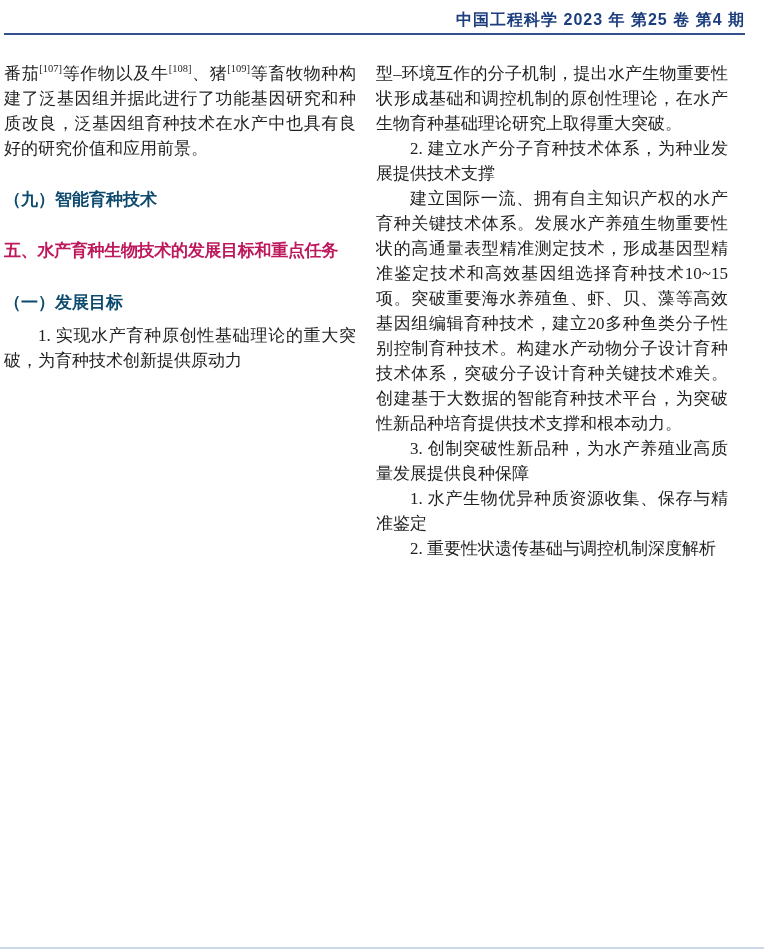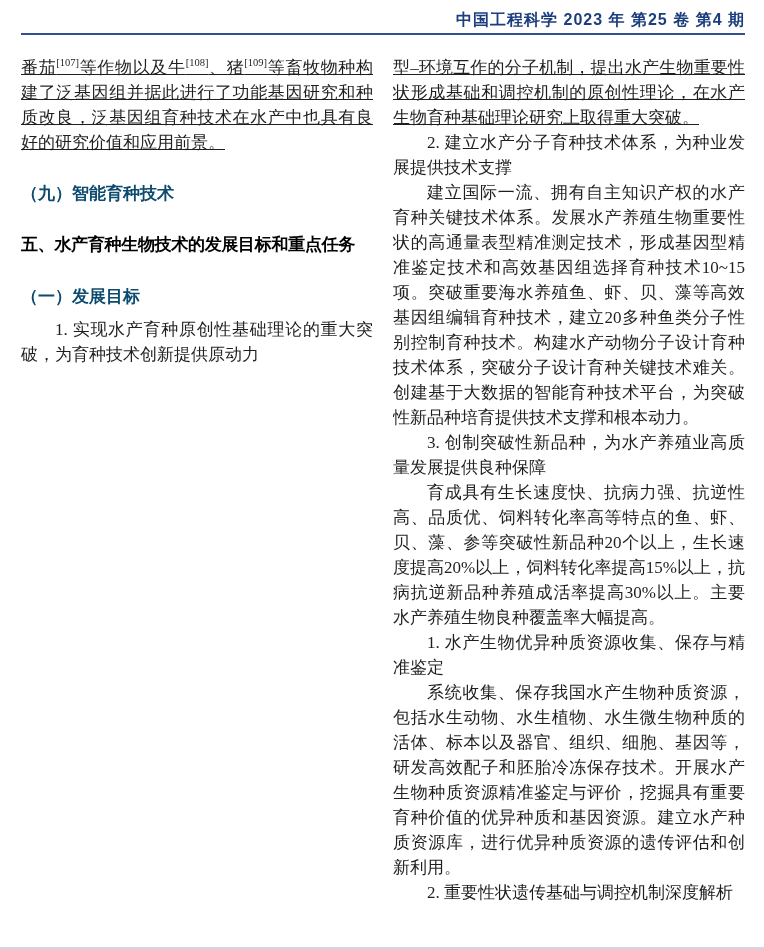--- a/index.html
+++ b/index.html
@@ -10,21 +10,21 @@
   body {
     width: 764px;
     height: 949px;
     overflow: hidden;
   }
   .page {
     position: relative;
     width: 764px;
     height: 949px;
     box-sizing: border-box;
-    padding: 10px 19px 0 21px;
+    padding: 10px 19px 0 4px;
     background: #ffffff;
     border-radius: 19px;
   }
   .journal-header {
     text-align: right;
     font-family: "Liberation Sans", "DejaVu Sans", sans-serif;
     font-weight: 700;
     font-size: 16px;
     line-height: 20px;
     color: #1c3e7e;
@@ -63,25 +63,25 @@
     font-size: 17px;
     line-height: 25px;
     color: #0c4a6e;
   }
   .h2 {
     margin: 26px 0 16px 0;
     font-family: "Liberation Sans", "DejaVu Sans", sans-serif;
     font-weight: 700;
     font-size: 17px;
     line-height: 26px;
-    color: #000000;
+    color: #be185d;
     white-space: nowrap;
     letter-spacing: -0.3px;
   }
-  .col > :first-child { margin-top: 4px; text-decoration: underline; }
+  .col > :first-child { margin-top: 10px; }
   sup {
     font-family: "Liberation Serif", "DejaVu Serif", serif;
     font-size: 10.5px;
     line-height: 0;
     vertical-align: super;
   }
   .bottom-rule {
     position: absolute;
     left: 0;
     right: 0;
@@ -103,21 +103,19 @@
         <h3 class="h3">（九）智能育种技术</h3>
         <h2 class="h2">五、水产育种生物技术的发展目标和重点任务</h2>
         <h3 class="h3">（一）发展目标</h3>
         <p class="p">1. 实现水产育种原创性基础理论的重大突破，为育种技术创新提供原动力</p>
       </div>
     <div class="col" id="col-right">
         <p class="p-cont">型–环境互作的分子机制，提出水产生物重要性状形成基础和调控机制的原创性理论，在水产生物育种基础理论研究上取得重大突破。</p>
         <p class="p">2. 建立水产分子育种技术体系，为种业发展提供技术支撑</p>
         <p class="p">建立国际一流、拥有自主知识产权的水产育种关键技术体系。发展水产养殖生物重要性状的高通量表型精准测定技术，形成基因型精准鉴定技术和高效基因组选择育种技术10~15项。突破重要海水养殖鱼、虾、贝、藻等高效基因组编辑育种技术，建立20多种鱼类分子性别控制育种技术。构建水产动物分子设计育种技术体系，突破分子设计育种关键技术难关。创建基于大数据的智能育种技术平台，为突破性新品种培育提供技术支撑和根本动力。</p>
         <p class="p">3. 创制突破性新品种，为水产养殖业高质量发展提供良种保障</p>
-        <p class="p">育成具有生长速度快、抗病力强、抗逆性高、品质优、饲料转化率高等特点的鱼、虾、贝、藻、参等突破性新品种20个以上，生长速度提高20%以上，饲料转化率提高15%以上，抗病抗逆新品种养殖成活率提高30%以上。主要水产养殖生物良种覆盖率大幅提高。</p>
         <p class="p">1. 水产生物优异种质资源收集、保存与精准鉴定</p>
-        <p class="p">系统收集、保存我国水产生物种质资源，包括水生动物、水生植物、水生微生物种质的活体、标本以及器官、组织、细胞、基因等，研发高效配子和胚胎冷冻保存技术。开展水产生物种质资源精准鉴定与评价，挖掘具有重要育种价值的优异种质和基因资源。建立水产种质资源库，进行优异种质资源的遗传评估和创新利用。</p>
         <p class="p">2. 重要性状遗传基础与调控机制深度解析</p>
       </div>
   </div>
 
   <div class="bottom-rule"></div>
 </div>
 
 </body></html>

